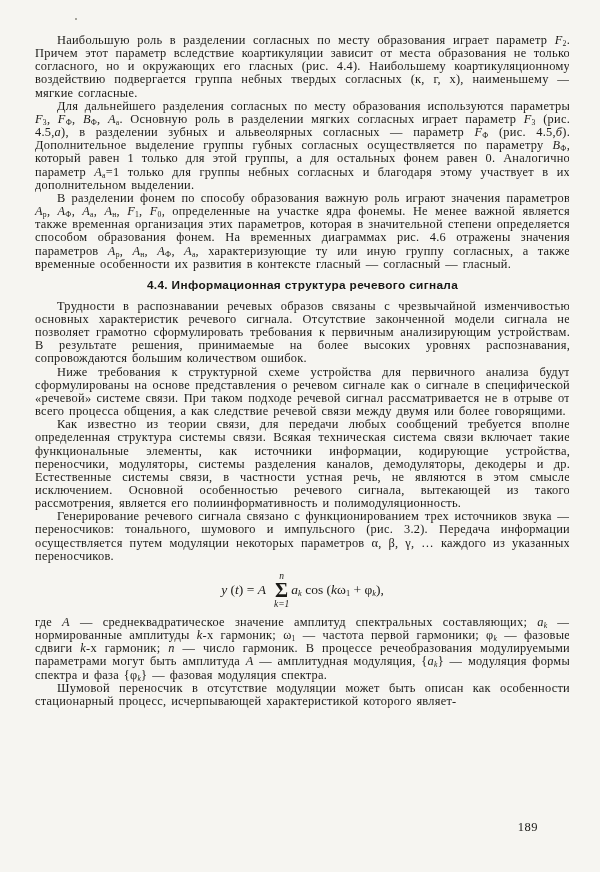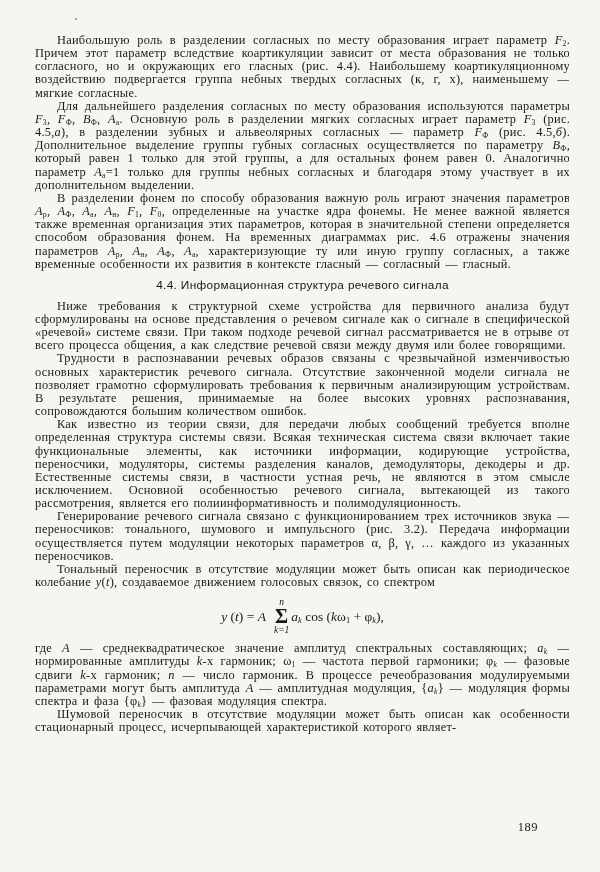--- a/index.html
+++ b/index.html
@@ -32,21 +32,21 @@
   }
   .para.indent { text-indent: 22px; }
   .para i { font-style: italic; }
   .para sub, .formula-row sub {
     font-size: 0.62em;
     line-height: 0;
     vertical-align: -0.25em;
   }
   .heading {
     font-family: "Liberation Sans", "DejaVu Sans", sans-serif;
-    font-weight: normal;
+    font-weight: bold;
     font-size: 11.8px;
     line-height: 13px;
     letter-spacing: 0.35px;
     text-align: center;
     margin: 8px 0 8px 0;
     color: #181714;
   }
   .formula-row {
     display: flex;
     justify-content: center;
@@ -96,25 +96,24 @@
   <div class="speck speck-1"></div>
   <div class="speck speck-2"></div>
 
   <div class="text-block">
     <p class="para indent">Наибольшую роль в разделении согласных по месту образования играет параметр <i>F</i><sub>2</sub>. Причем этот параметр вследствие коартикуляции зависит от места образования не только согласного, но и окружающих его гласных (рис. 4.4). Наибольшему коартикуляционному воздействию подвергается группа небных твердых согласных (к, г, х), наименьшему — мягкие согласные.</p>
     <p class="para indent">Для дальнейшего разделения согласных по месту образования используются параметры <i>F</i><sub>3</sub>, <i>F</i><sub>Ф</sub>, <i>B</i><sub>Ф</sub>, <i>A</i><sub>а</sub>. Основную роль в разделении мягких согласных играет параметр <i>F</i><sub>3</sub> (рис. 4.5,<i>а</i>), в разделении зубных и альвеолярных согласных — параметр <i>F</i><sub>Ф</sub> (рис. 4.5,<i>б</i>). Дополнительное выделение группы губных согласных осуществляется по параметру <i>B</i><sub>Ф</sub>, который равен 1 только для этой группы, а для остальных фонем равен 0. Аналогично параметр <i>A</i><sub>а</sub>=1 только для группы небных согласных и благодаря этому участвует в их дополнительном выделении.</p>
     <p class="para indent">В разделении фонем по способу образования важную роль играют значения параметров <i>A</i><sub>р</sub>, <i>A</i><sub>Ф</sub>, <i>A</i><sub>а</sub>, <i>A</i><sub>н</sub>, <i>F</i><sub>1</sub>, <i>F</i><sub>0</sub>, определенные на участке ядра фонемы. Не менее важной является также временная организация этих параметров, которая в значительной степени определяется способом образования фонем. На временных диаграммах рис. 4.6 отражены значения параметров <i>A</i><sub>р</sub>, <i>A</i><sub>н</sub>, <i>A</i><sub>Ф</sub>, <i>A</i><sub>а</sub>, характеризующие ту или иную группу согласных, а также временные особенности их развития в контексте гласный — согласный — гласный.</p>
 
     <h2 class="heading">4.4. Информационная структура речевого сигнала</h2>
 
+    <p class="para indent">Трудности в распознавании речевых образов связаны с чрезвычайной изменчивостью основных характеристик речевого сигнала. Отсутствие законченной модели сигнала не позволяет грамотно сформулировать требования к первичным анализирующим устройствам. В результате решения, принимаемые на более высоких уровнях распознавания, сопровождаются большим количеством ошибок.</p>
     <p class="para indent">Ниже требования к структурной схеме устройства для первичного анализа будут сформулированы на основе представления о речевом сигнале как о сигнале в специфической «речевой» системе связи. При таком подходе речевой сигнал рассматривается не в отрыве от всего процесса общения, а как следствие речевой связи между двумя или более говорящими.</p>
-    <p class="para indent">Трудности в распознавании речевых образов связаны с чрезвычайной изменчивостью основных характеристик речевого сигнала. Отсутствие законченной модели сигнала не позволяет грамотно сформулировать требования к первичным анализирующим устройствам. В результате решения, принимаемые на более высоких уровнях распознавания, сопровождаются большим количеством ошибок.</p>
     <p class="para indent">Как известно из теории связи, для передачи любых сообщений требуется вполне определенная структура системы связи. Всякая техническая система связи включает такие функциональные элементы, как источники информации, кодирующие устройства, переносчики, модуляторы, системы разделения каналов, демодуляторы, декодеры и др. Естественные системы связи, в частности устная речь, не являются в этом смысле исключением. Основной особенностью речевого сигнала, вытекающей из такого рассмотрения, является его полиинформативность и полимодуляционность.</p>
     <p class="para indent">Генерирование речевого сигнала связано с функционированием трех источников звука — переносчиков: тонального, шумового и импульсного (рис. 3.2). Передача информации осуществляется путем модуляции некоторых параметров α, β, γ, … каждого из указанных переносчиков.</p>
-    <p class="para indent">Тональный переносчик в отсутствие модуляции может быть описан как периодическое колебание <i>y</i>(<i>t</i>), создаваемое движением голосовых связок, со спектром</p>
 
     <div class="formula-row">
       <span class="lhs"><i>y</i> (<i>t</i>) = <i>A</i></span>
       <span class="sum">
         <span class="lim top"><i>n</i></span>
         <span class="sigma">Σ</span>
         <span class="lim bot"><i>k</i>=1</span>
       </span>
       <span class="term"><i>a</i><sub><i>k</i></sub> cos (<i>k</i>ω<sub>1</sub> + φ<sub><i>k</i></sub>),</span>
     </div>

